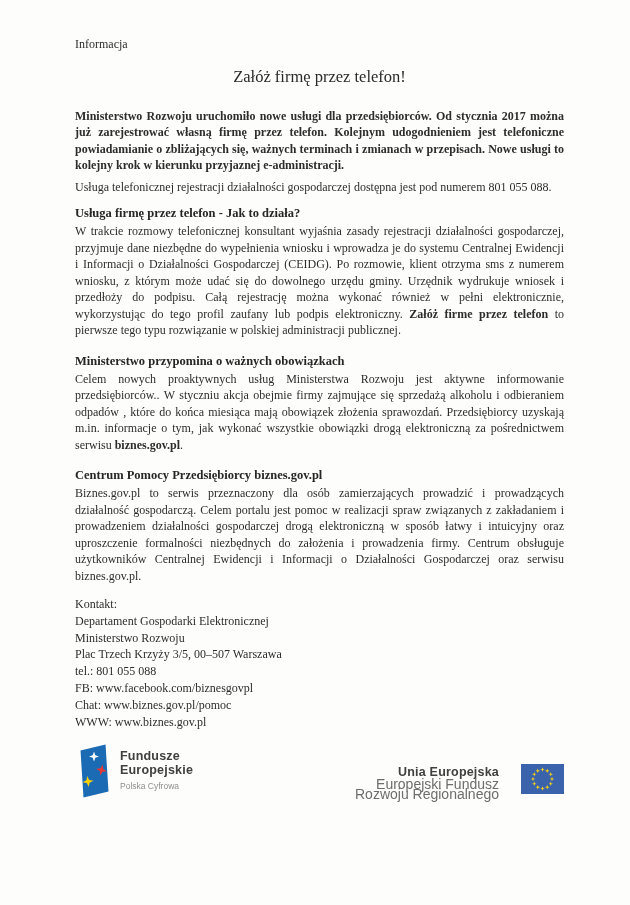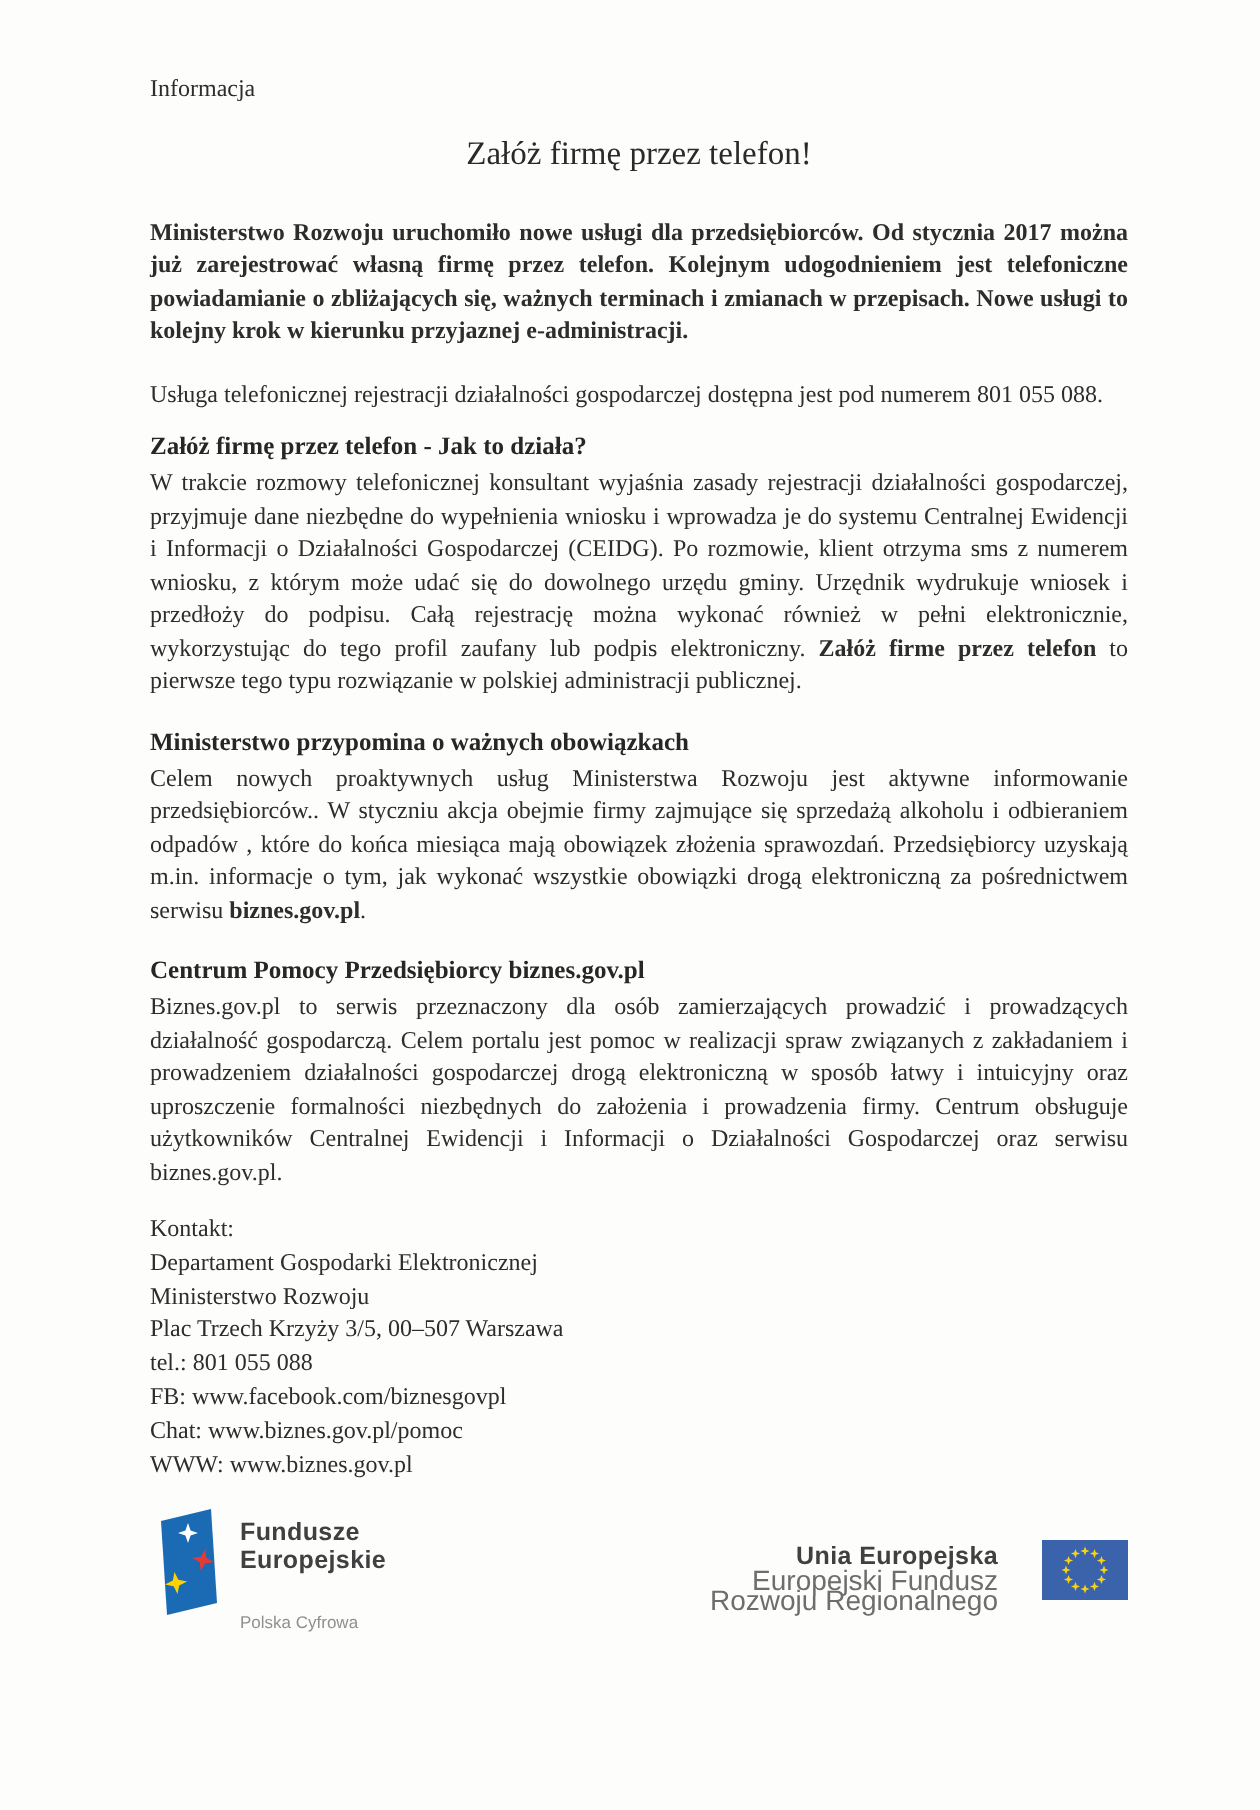--- a/index.html
+++ b/index.html
@@ -48,39 +48,39 @@
   .nomb { margin-bottom: 0; }
   .contact {
     margin-top: 3px;
     line-height: 16.8px;
   }
   .contact div { white-space: nowrap; }
   .footer {
     margin-top: 13px;
     display: flex;
     justify-content: space-between;
-    align-items: center;
+    align-items: flex-end;
     font-family: "Liberation Sans", "DejaVu Sans", sans-serif;
   }
   .logo-fe {
     display: flex;
     align-items: flex-start;
     gap: 9px;
   }
   .fe-flag-wrap { width: 36px; height: 56px; }
   .fe-text { padding-top: 7px; }
   .fe-title {
     font-size: 12.5px;
     line-height: 13.5px;
     font-weight: 700;
     color: #404040;
     letter-spacing: 0.2px;
   }
   .fe-sub {
-    margin-top: 16px;
+    margin-top: 1px;
     font-size: 8.5px;
     color: #8f8f8f;
   }
   .logo-eu {
     display: flex;
     align-items: flex-start;
     gap: 22px;
     padding-top: 2px;
   }
   .eu-text { text-align: right; padding-top: 1px; }
@@ -102,25 +102,25 @@
 <body>
 
 <div class="page">
 
   <div class="doc-label">Informacja</div>
 
   <h1 class="title">
     <span>Załóż firmę przez telefon!</span>
   </h1>
 
-  <p class="just bold" style="margin-bottom:15px;">Ministerstwo Rozwoju uruchomiło nowe usługi dla przedsiębiorców. Od stycznia 2017 można już zarejestrować własną firmę przez telefon. Kolejnym udogodnieniem jest telefoniczne powiadamianie o zbliżających się, ważnych terminach i zmianach w przepisach. Nowe usługi to kolejny krok w kierunku przyjaznej e-administracji.</p>
+  <p class="just bold" style="margin-bottom:5px;">Ministerstwo Rozwoju uruchomiło nowe usługi dla przedsiębiorców. Od stycznia 2017 można już zarejestrować własną firmę przez telefon. Kolejnym udogodnieniem jest telefoniczne powiadamianie o zbliżających się, ważnych terminach i zmianach w przepisach. Nowe usługi to kolejny krok w kierunku przyjaznej e-administracji.</p>
 
   <p class="just" style="margin-bottom:10px;">Usługa telefonicznej rejestracji działalności gospodarczej dostępna jest pod numerem 801 055 088.</p>
 
-  <h2>Załóż firmę przez telefon - Jak to działa?</h2>
+  <h2>Usługa firmę przez telefon - Jak to działa?</h2>
   <p class="just"><span>W trakcie rozmowy telefonicznej konsultant wyjaśnia zasady rejestracji działalności gospodarczej, przyjmuje dane niezbędne do wypełnienia wniosku i wprowadza je do systemu Centralnej Ewidencji i Informacji o Działalności Gospodarczej (CEIDG). Po rozmowie, klient otrzyma sms z numerem wniosku, z którym może udać się do dowolnego urzędu gminy. Urzędnik wydrukuje wniosek i przedłoży do podpisu. Całą rejestrację można wykonać również w pełni elektronicznie, wykorzystując do tego profil zaufany lub podpis elektroniczny. </span><span class="b">Załóż firme przez telefon</span><span> to pierwsze tego typu rozwiązanie w polskiej administracji publicznej.</span></p>
 
   <h2>Ministerstwo przypomina o ważnych obowiązkach</h2>
   <p class="just"><span>Celem nowych proaktywnych usług Ministerstwa Rozwoju jest aktywne informowanie przedsiębiorców.. W styczniu akcja obejmie firmy zajmujące się sprzedażą alkoholu i odbieraniem odpadów , które do końca miesiąca mają obowiązek złożenia sprawozdań. Przedsiębiorcy uzyskają m.in. informacje o tym, jak wykonać wszystkie obowiązki drogą elektroniczną za pośrednictwem serwisu </span><span class="b">biznes.gov.pl</span><span>.</span></p>
 
   <h2>Centrum Pomocy Przedsiębiorcy biznes.gov.pl</h2>
   <p class="just" style="margin-bottom:12px;">Biznes.gov.pl to serwis przeznaczony dla osób zamierzających prowadzić i prowadzących działalność gospodarczą. Celem portalu jest pomoc w realizacji spraw związanych z zakładaniem i prowadzeniem działalności gospodarczej drogą elektroniczną w sposób łatwy i intuicyjny oraz uproszczenie formalności niezbędnych do założenia i prowadzenia firmy. Centrum obsługuje użytkowników Centralnej Ewidencji i Informacji o Działalności Gospodarczej oraz serwisu biznes.gov.pl.</p>
 
   <div class="contact">
     <div>Kontakt:</div>

